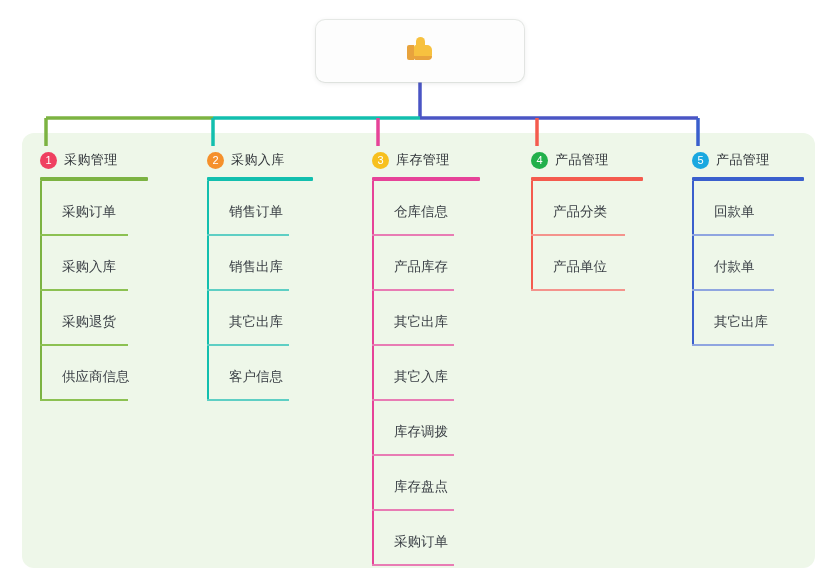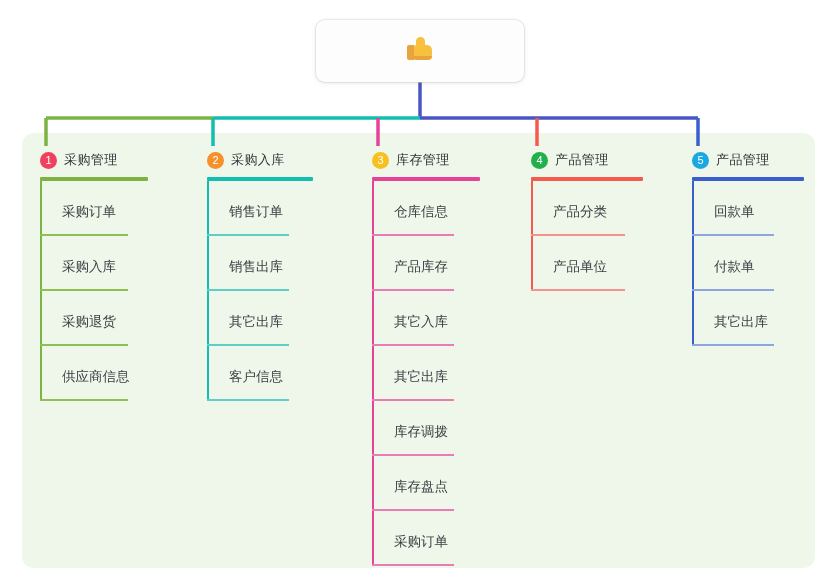--- a/index.html
+++ b/index.html
@@ -187,26 +187,26 @@
           <div class="label">仓库信息</div>
           <div class="rule" style="width: 82px; background: rgb(232, 124, 180);"></div>
         </div>
         <div class="leaf">
           <div class="spine" style="background: rgb(230, 67, 152);"></div>
           <div class="label">产品库存</div>
           <div class="rule" style="width: 82px; background: rgb(232, 124, 180);"></div>
         </div>
         <div class="leaf">
           <div class="spine" style="background: rgb(230, 67, 152);"></div>
+          <div class="label">其它出库</div>
+          <div class="rule" style="width: 82px; background: rgb(232, 124, 180);"></div>
+        </div>
+        <div class="leaf">
+          <div class="spine" style="background: rgb(230, 67, 152);"></div>
           <div class="label">其它入库</div>
-          <div class="rule" style="width: 82px; background: rgb(232, 124, 180);"></div>
-        </div>
-        <div class="leaf">
-          <div class="spine" style="background: rgb(230, 67, 152);"></div>
-          <div class="label">其它出库</div>
           <div class="rule" style="width: 82px; background: rgb(232, 124, 180);"></div>
         </div>
         <div class="leaf">
           <div class="spine" style="background: rgb(230, 67, 152);"></div>
           <div class="label">库存调拨</div>
           <div class="rule" style="width: 82px; background: rgb(232, 124, 180);"></div>
         </div>
         <div class="leaf">
           <div class="spine" style="background: rgb(230, 67, 152);"></div>
           <div class="label">库存盘点</div>

